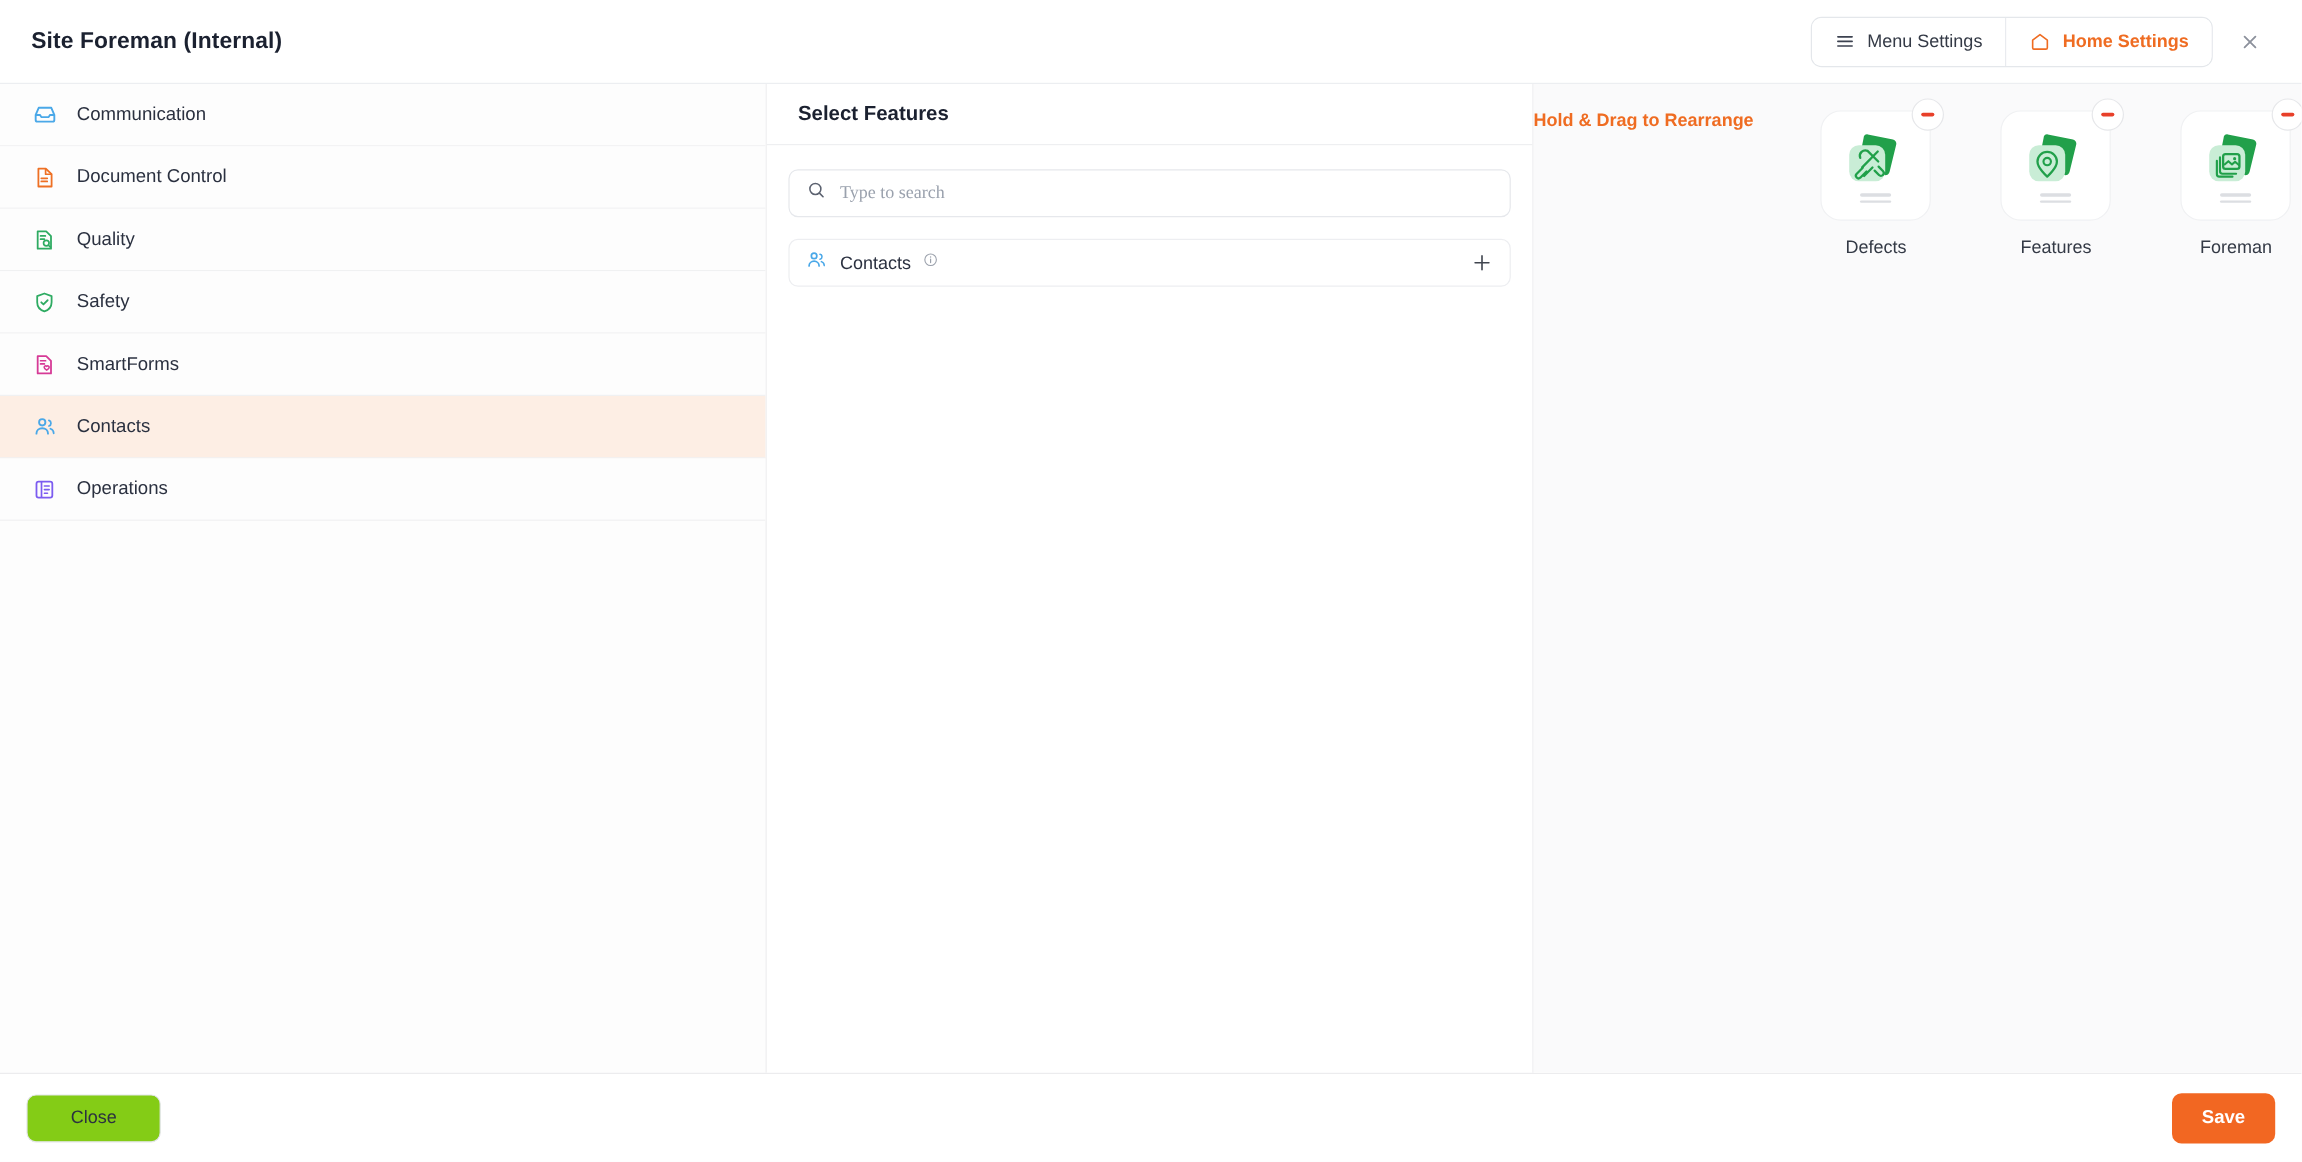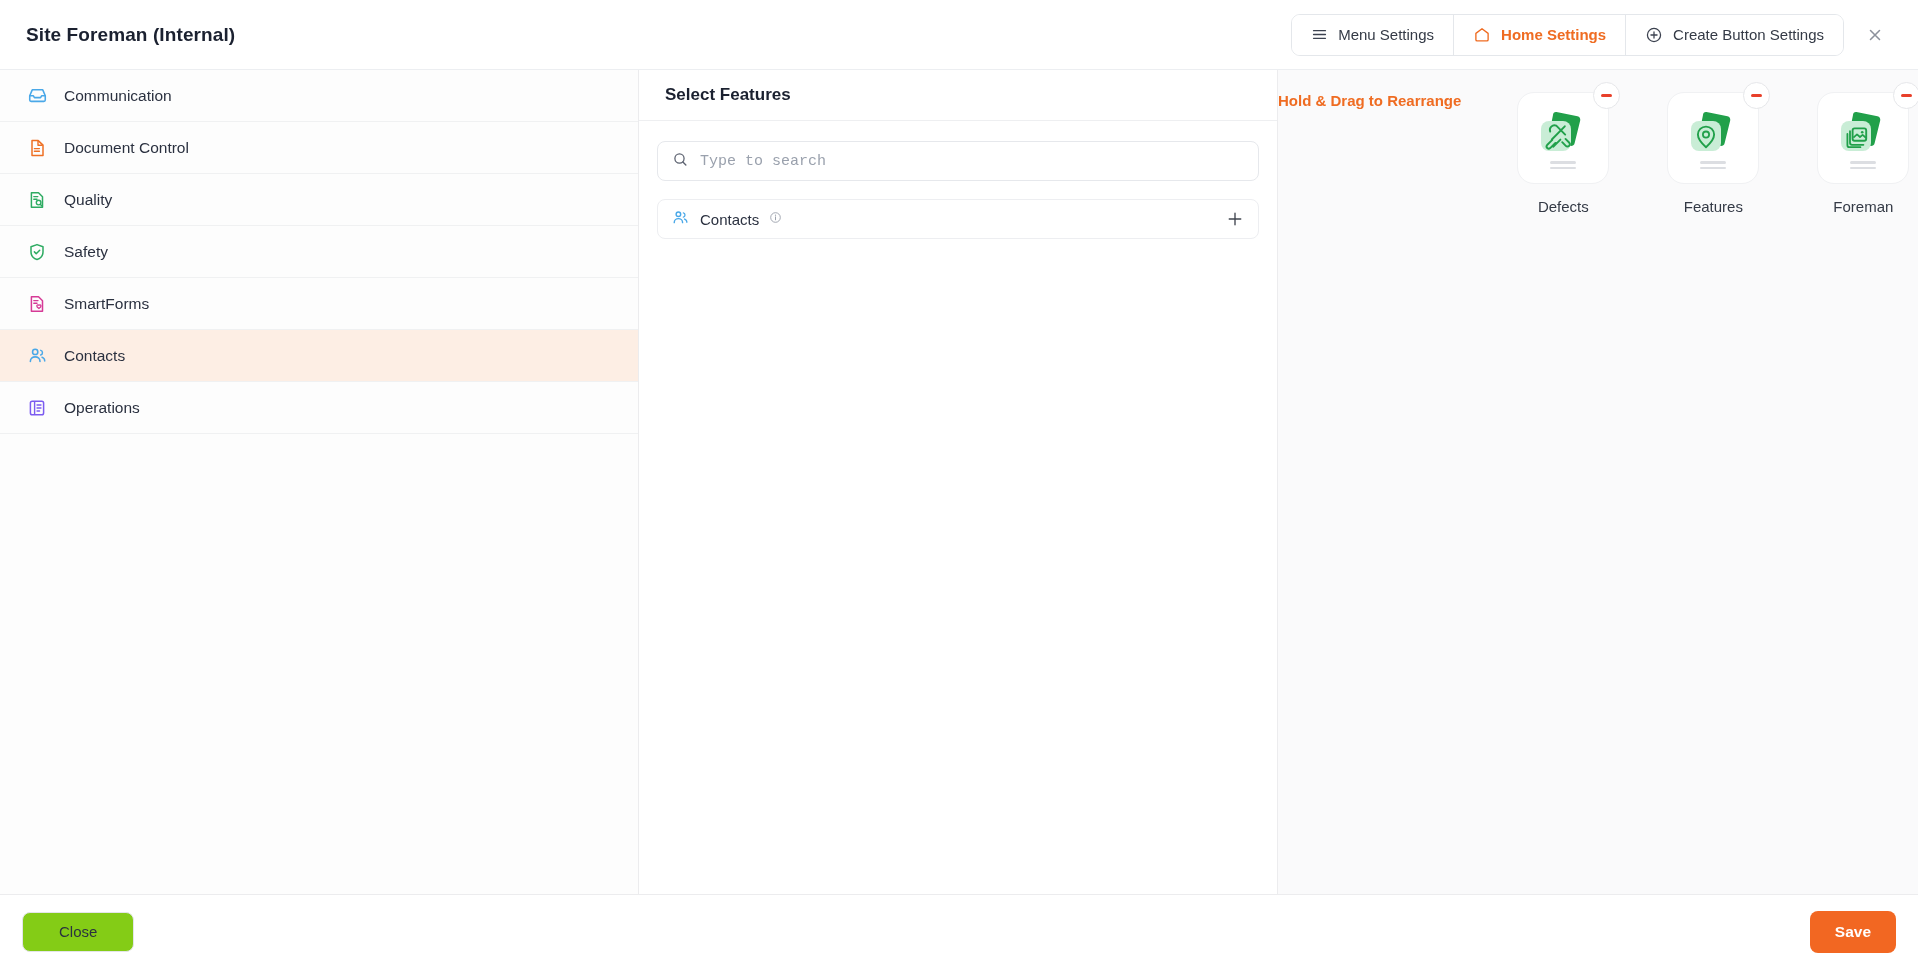--- a/index.html
+++ b/index.html
@@ -155,21 +155,21 @@
     align-items: center;
     gap: 11px;
     padding: 0 14px;
     background: #fff;
   }
   .search-box input {
     flex: 1;
     border: none;
     outline: none;
     font-size: 15px;
-    font-family: Liberation Mono, monospace;
+    font-family: Liberation Serif, serif;
     color: #737373;
     background: transparent;
   }
   .search-box input::placeholder { color: #9aa1ad; }
 
   .feature-row {
     margin-top: 18px;
     height: 40px;
     border: 1px solid #edeef1;
     border-radius: 8px;
@@ -348,29 +348,20 @@
 
         <button class="seg-btn active">
           <span class="ico">
             <svg width="18" height="18" viewBox="0 0 20 20" fill="none">
               <path d="M3.2 8.2 10 3.1l6.8 5.1v7.1a1.3 1.3 0 0 1-1.3 1.3H4.5a1.3 1.3 0 0 1-1.3-1.3V8.2Z" stroke="#ef6c22" stroke-width="1.5" stroke-linejoin="round"></path>
             </svg>
           </span>
           <span>Home Settings</span>
         </button>
 
-        <button class="seg-btn">
-          <span class="ico">
-            <svg width="18" height="18" viewBox="0 0 20 20" fill="none">
-              <circle cx="10" cy="10" r="7.3" stroke="#3c4250" stroke-width="1.4"></circle>
-              <path d="M10 6.6v6.8M6.6 10h6.8" stroke="#3c4250" stroke-width="1.4" stroke-linecap="round"></path>
-            </svg>
-          </span>
-          <span>Create Button Settings</span>
-        </button>
 
       </div>
 
       <div class="close-x">
         <svg width="18" height="18" viewBox="0 0 20 20" fill="none">
           <path d="M5 5l10 10M15 5L5 15" stroke="#8c919c" stroke-width="1.7" stroke-linecap="round"></path>
         </svg>
       </div>
     </div>
   </div>

